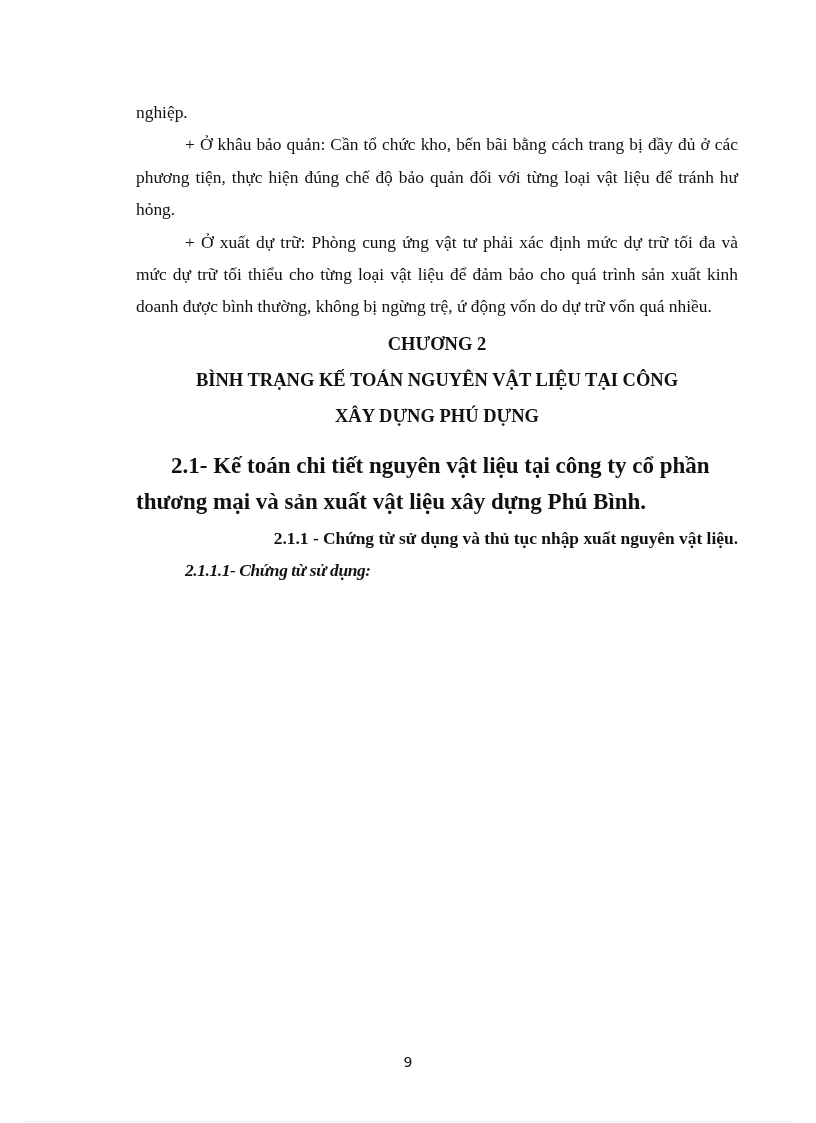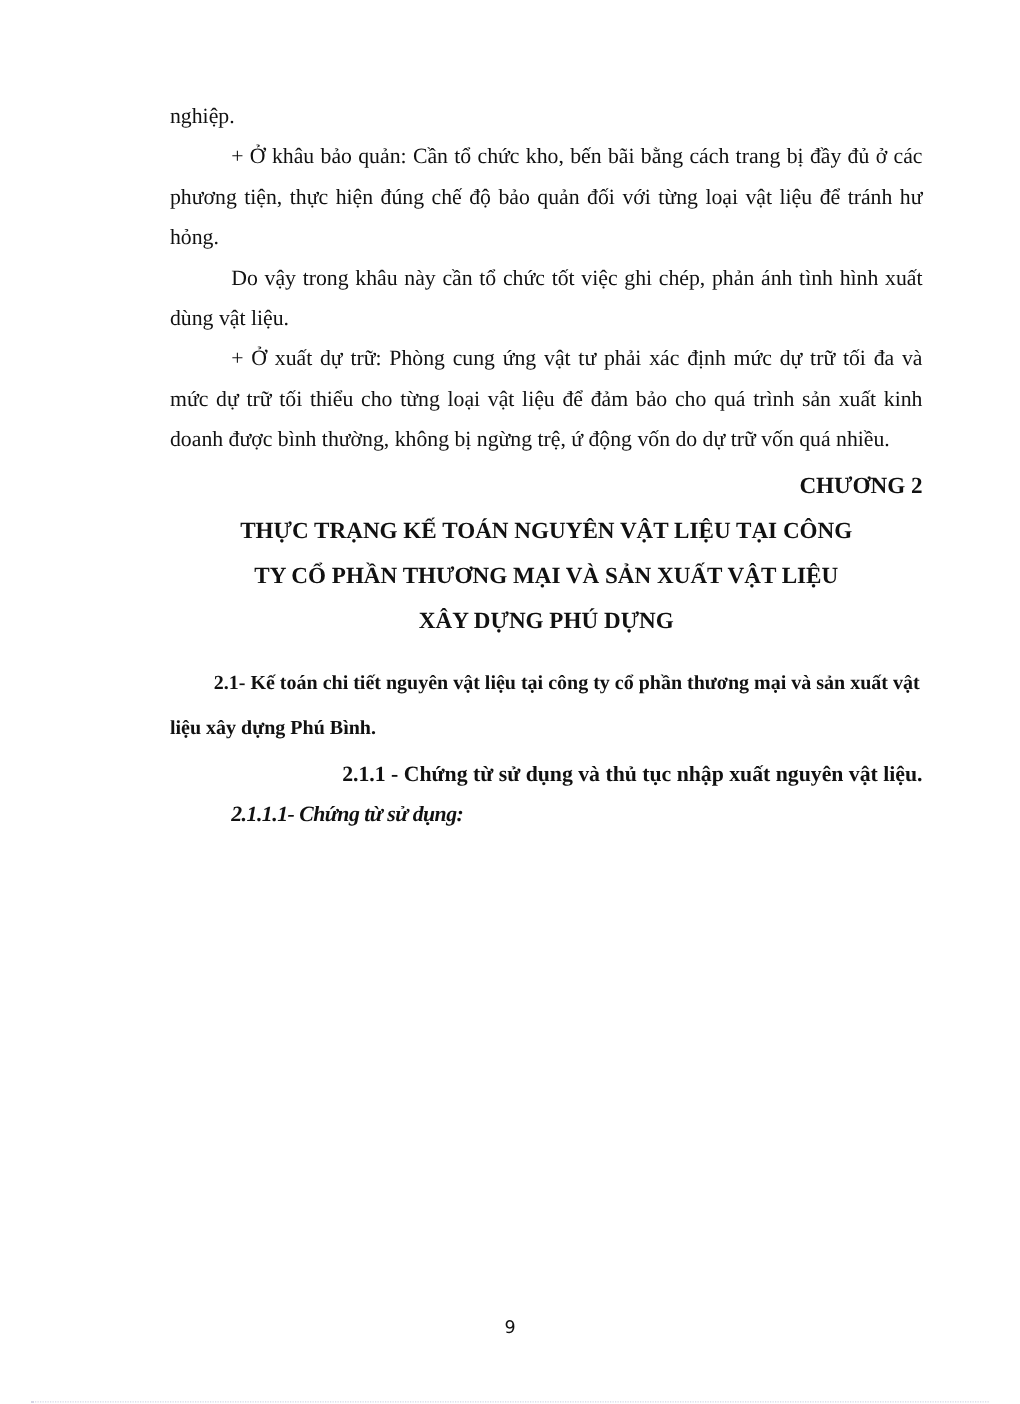--- a/index.html
+++ b/index.html
@@ -2,33 +2,33 @@
 <html><head>
   <meta charset="utf-8">
   <style>
     html, body { margin: 0; padding: 0; background: #ffffff; }
     body {
       width: 816px; height: 1123px; position: relative; overflow: hidden;
       font-family: "Liberation Serif", "DejaVu Serif", serif;
       color: #111111;
     }
     .page {
-      position: absolute; left: 136px; top: 76px; width: 602px;
+      position: absolute; left: 136px; top: 96px; width: 602px;
       font-size: 17.4px; line-height: 32.4px;
     }
     .p { margin: 0; text-align: justify; }
     .indent { text-indent: 49px; }
     .b { font-weight: normal; }
     .chapter {
       text-align: center; font-weight: bold; font-size: 18.5px;
       line-height: 36px; margin: 0;
     }
-    .chapter-num { margin-top: 3px; text-align: right; }
+    .chapter-num { margin-top: 3px; }
     .h2 {
-      margin: 14px 0 0 0; font-weight: bold; font-size: 16px; line-height: 36px;
+      margin: 14px 0 0 0; font-weight: bold; font-size: 23px; line-height: 36px;
       text-align: left; text-indent: 35px;
     }
     .h3 {
       margin: 2px 0 0 0; font-weight: bold; font-size: 17.4px; line-height: 32px;
       text-indent: 49px;
       text-align: right;
     }
     .h4 {
       margin: 0; font-weight: bold; font-style: italic; font-size: 17.4px; line-height: 32px;
       text-indent: 49px; letter-spacing: -0.4px; font-family: Liberation Serif, serif;
@@ -44,27 +44,25 @@
   </style>
 </head>
 <body>
 
 <div class="page">
   <p class="p">nghiệp.</p>
 
   <p class="p indent"><span>+ </span><span class="b">Ở khâu bảo quản</span><span>: Cần tổ chức kho, bến bãi bằng cách trang bị đầy đủ ở các phương tiện, thực hiện đúng chế độ bảo quản đối với từng loại vật liệu  để tránh hư hỏng.</span></p>
 
 
-  <p class="p indent">Do vậy trong khâu này cần tổ chức tốt việc ghi chép, phản ánh tình hình xuất dùng vật liệu.</p>
 
   <p class="p indent"><span>+ </span><span class="b">Ở xuất dự trữ</span><span>: Phòng cung ứng vật tư phải xác định mức dự trữ tối đa và mức dự trữ tối thiểu cho từng loại vật liệu  để đảm bảo cho quá trình sản xuất kinh doanh được bình thường, không bị ngừng trệ, ứ động vốn do dự trữ vốn quá nhiều.</span></p>
 
   <p class="chapter chapter-num">CHƯƠNG 2</p>
-  <p class="chapter">THỰC TRẠNG KẾ TOÁN NGUYÊN VẬT LIỆU TẠI CÔNG</p>
-  <p class="chapter">TY CỔ PHẦN THƯƠNG MẠI VÀ SẢN XUẤT VẬT LIỆU</p>
+  <p class="chapter">BÌNH TRẠNG KẾ TOÁN NGUYÊN VẬT LIỆU TẠI CÔNG</p>
   <p class="chapter">XÂY DỰNG PHÚ DỰNG</p>
 
   <p class="h2">2.1- Kế toán chi tiết nguyên vật liệu tại công ty cổ phần thương mại và sản xuất vật liệu xây dựng Phú Bình.</p>
   <p class="h3">2.1.1 - Chứng từ sử dụng và thủ tục nhập xuất nguyên vật liệu.</p>
   <p class="h4">2.1.1.1- Chứng từ sử dụng:</p>
 
 </div>
 
 <div class="page-number">9</div>
 <div class="dotted-rule"></div>

